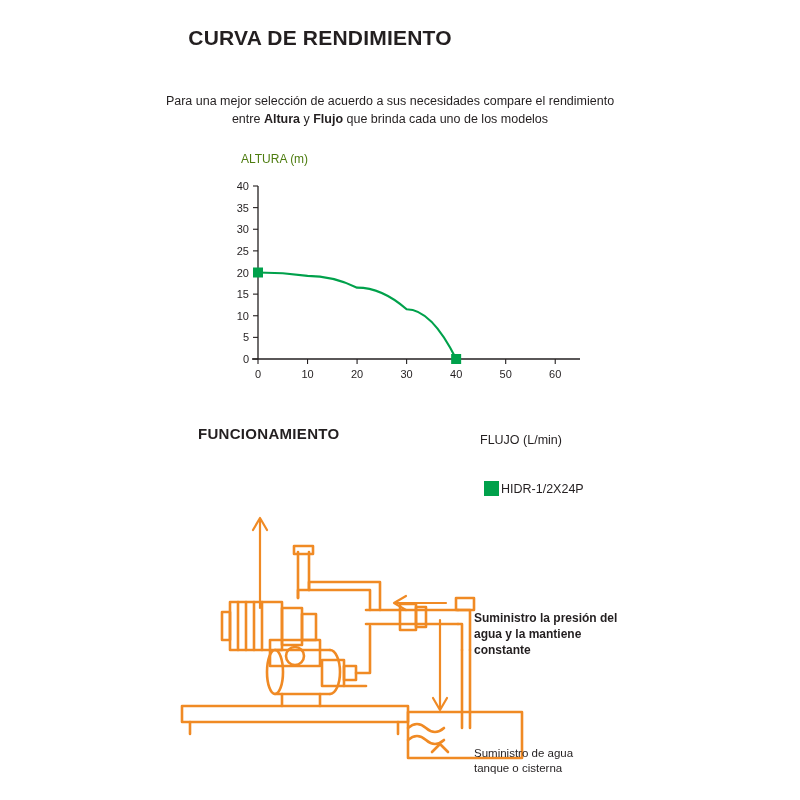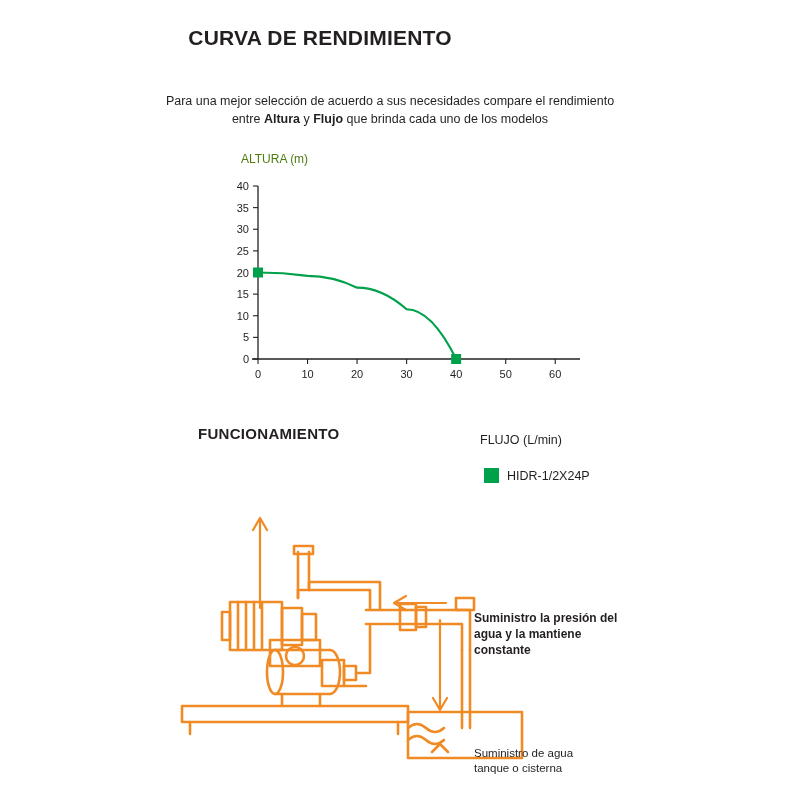--- a/index.html
+++ b/index.html
@@ -90,24 +90,24 @@
     left: 198px;
     top: 425px;
     font-size: 15px;
     font-weight: bold;
     letter-spacing: .3px;
     color: #231f20;
   }
   .legend {
     position: absolute;
     left: 484px;
-    top: 468px;
+    top: 481px;
     display: flex;
     align-items: center;
-    gap: 8px;
+    gap: 2px;
   }
   .legend-swatch {
     width: 15px;
     height: 15px;
     background: #00a14b;
   }
   .legend-label {
     font-size: 12.5px;
     color: #231f20;
   }

